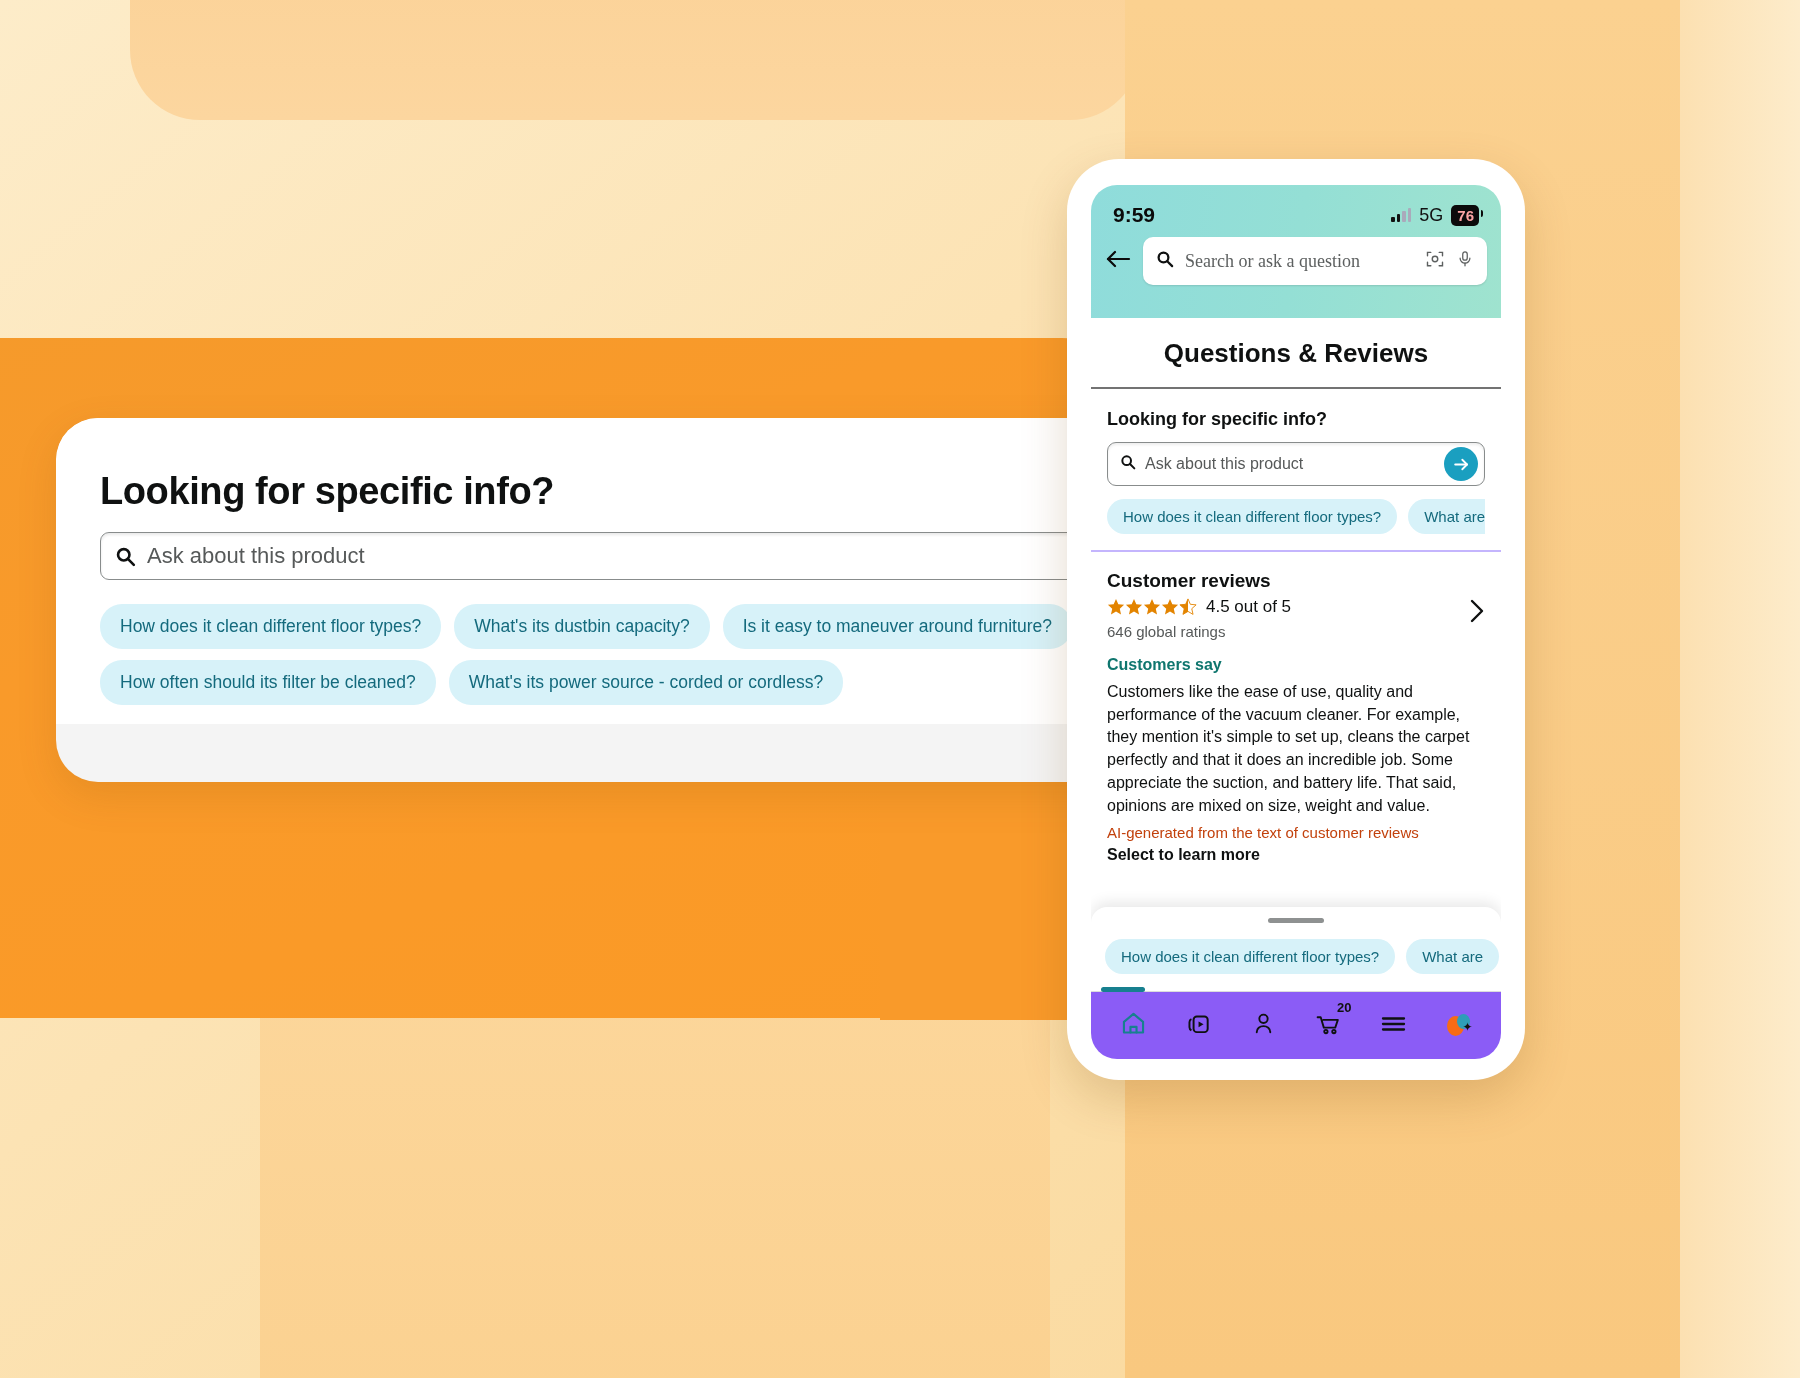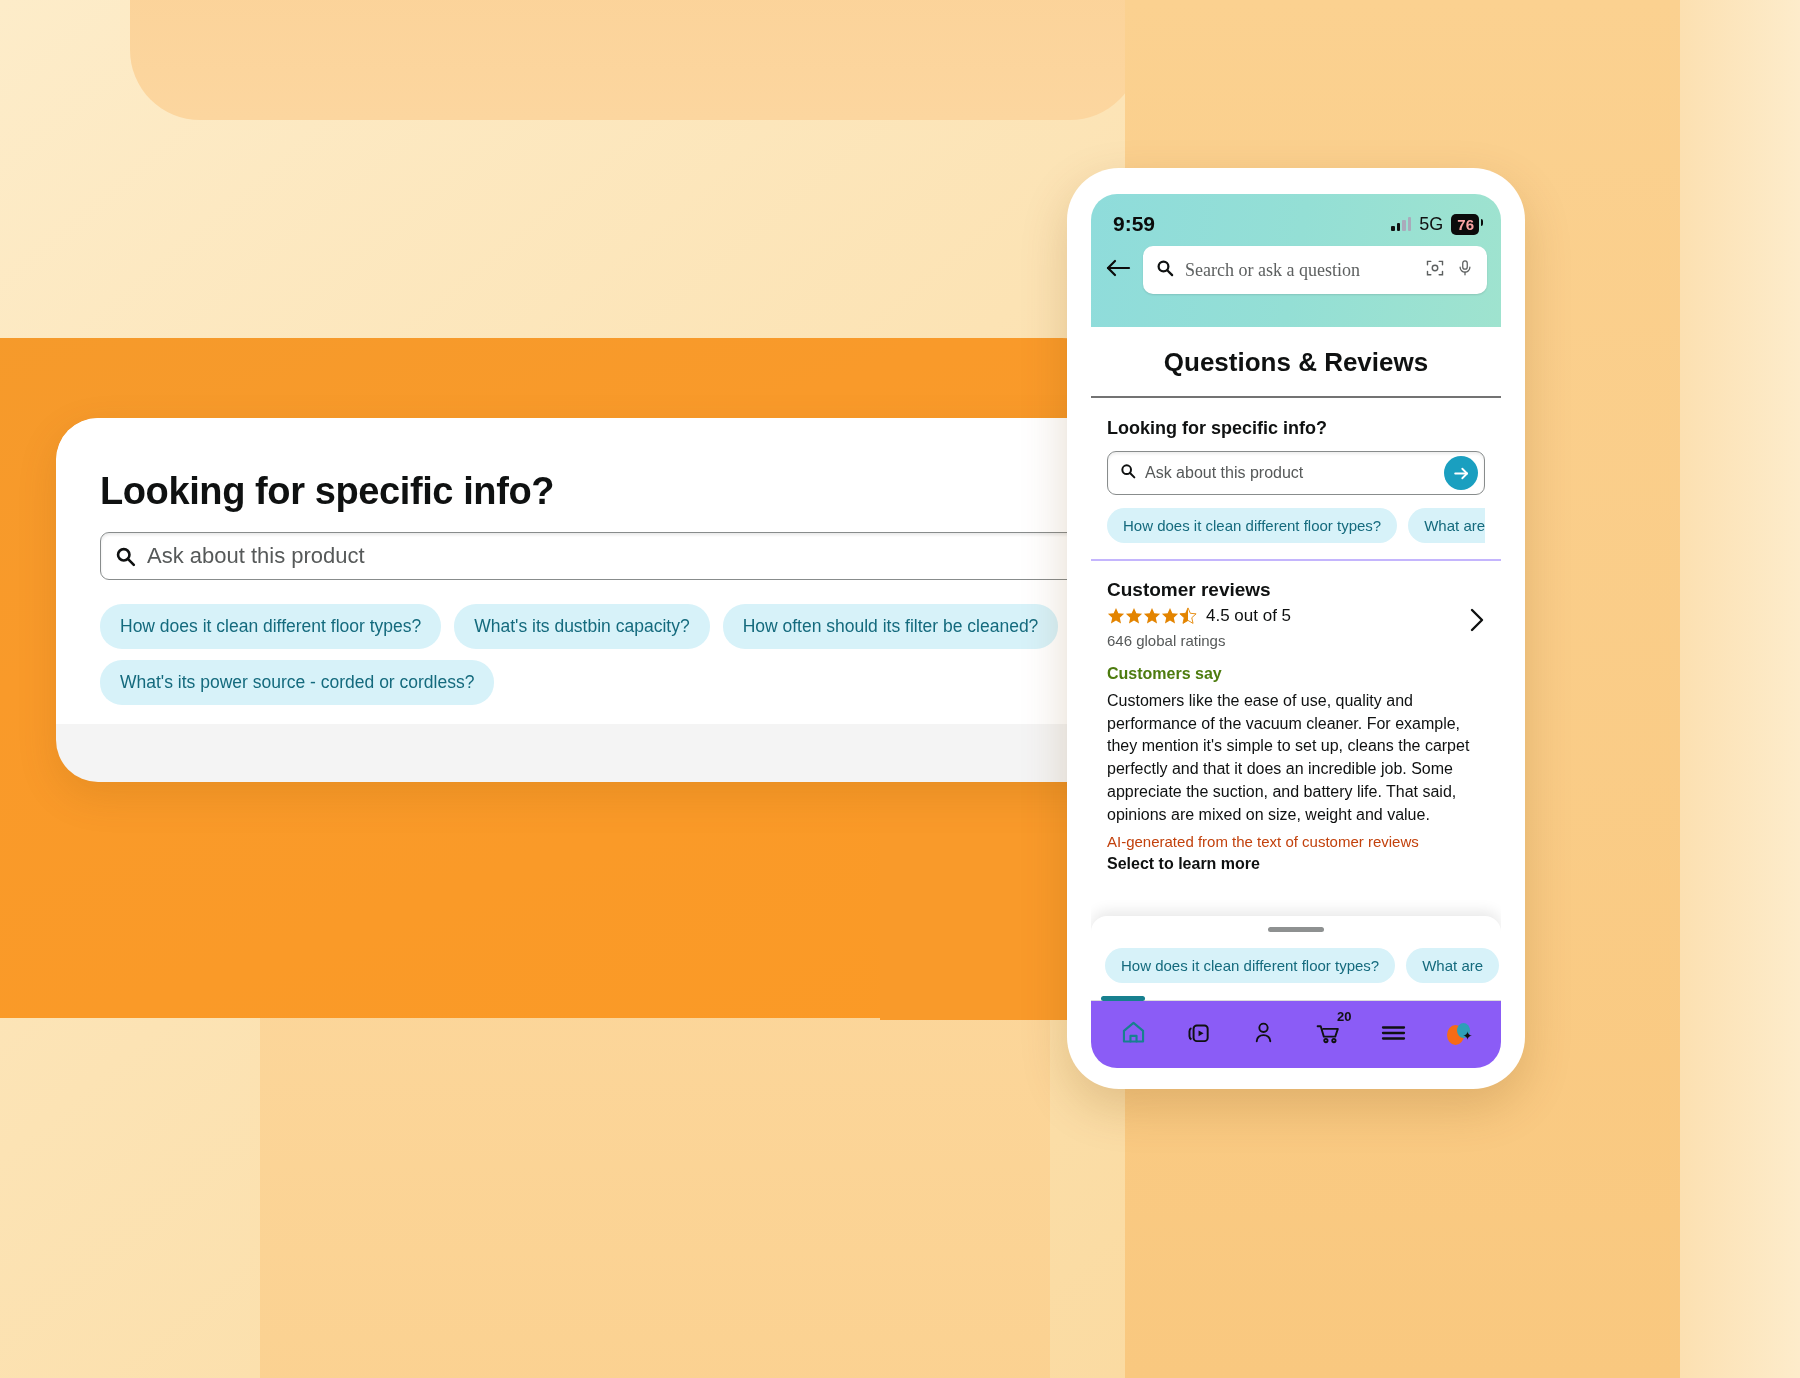--- a/index.html
+++ b/index.html
@@ -84,21 +84,21 @@
     background:#d7f2f9;
     color:#146a7d;
     font-size:17.5px;
     padding:12px 20px;
     border-radius:22px;
     white-space:nowrap;
   }
 
   
   #phone {
-    position:absolute; left:1067px; top:168px;
+    position:absolute; left:1067px; top:159px;
     width:458px; height:921px;
     background:#fff;
     border-radius:52px;
     box-shadow:0 18px 48px rgba(120,70,10,.2);
     padding:26px 24px 6px 24px;
     overflow:hidden;
   }
   #phone-screen {
     position:relative;
     width:410px; height:874px;
@@ -177,21 +177,21 @@
   #ph-rev-title { font-size:19px; font-weight:bold; color:#0f1111; }
   #ph-stars-row { display:flex; align-items:center; gap:9px; margin-top:5px; }
   .stars { display:flex; gap:0px; }
   .star { width:18px; height:18px; display:block; }
   #ph-ratingtxt { font-size:17px; color:#0f1111; }
   #ph-globals { font-size:15px; color:#565959; margin-top:6px; }
   #ph-chev {
     position:absolute; right:16px; top:46px;
   }
   #ph-say { margin-top:16px; }
-  #ph-say-title { font-size:16px; font-weight:bold; color:#4d7c0f; }
+  #ph-say-title { font-size:16px; font-weight:bold; color:#0f766e; }
   #ph-say-body {
     margin-top:7px; font-size:16px; color:#0f1111; line-height:1.42;
   }
   #ph-ai { margin-top:7px; font-size:15px; color:#c2410c; }
   #ph-learn { margin-top:5px; font-size:16px; font-weight:bold; color:#0f1111; }
 
   
   #ph-sheet {
     position:absolute; left:0; right:0; bottom:0; height:152px;
     background:#fff; border-radius:16px 16px 0 0;
@@ -245,20 +245,21 @@
         <circle cx="10" cy="10" r="6.5"></circle>
           <path d="M15 15 L21.5 21.5" stroke-linecap="round"></path>
       </svg>
     </span>
     <span class="sph">Ask about this product</span>
   </div>
 
   <div id="desk-chips">
     <div class="chip">How does it clean different floor types?</div>
     <div class="chip">What's its dustbin capacity?</div>
+    <div class="chip">Is it easy to maneuver around furniture?</div>
     <div class="chip">How often should its filter be cleaned?</div>
     <div class="chip">What's its power source - corded or cordless?</div>
   </div>
 </div>
 
 <div id="phone">
   <div id="phone-screen">
 
     <div id="ph-header">
       <div id="ph-status">

